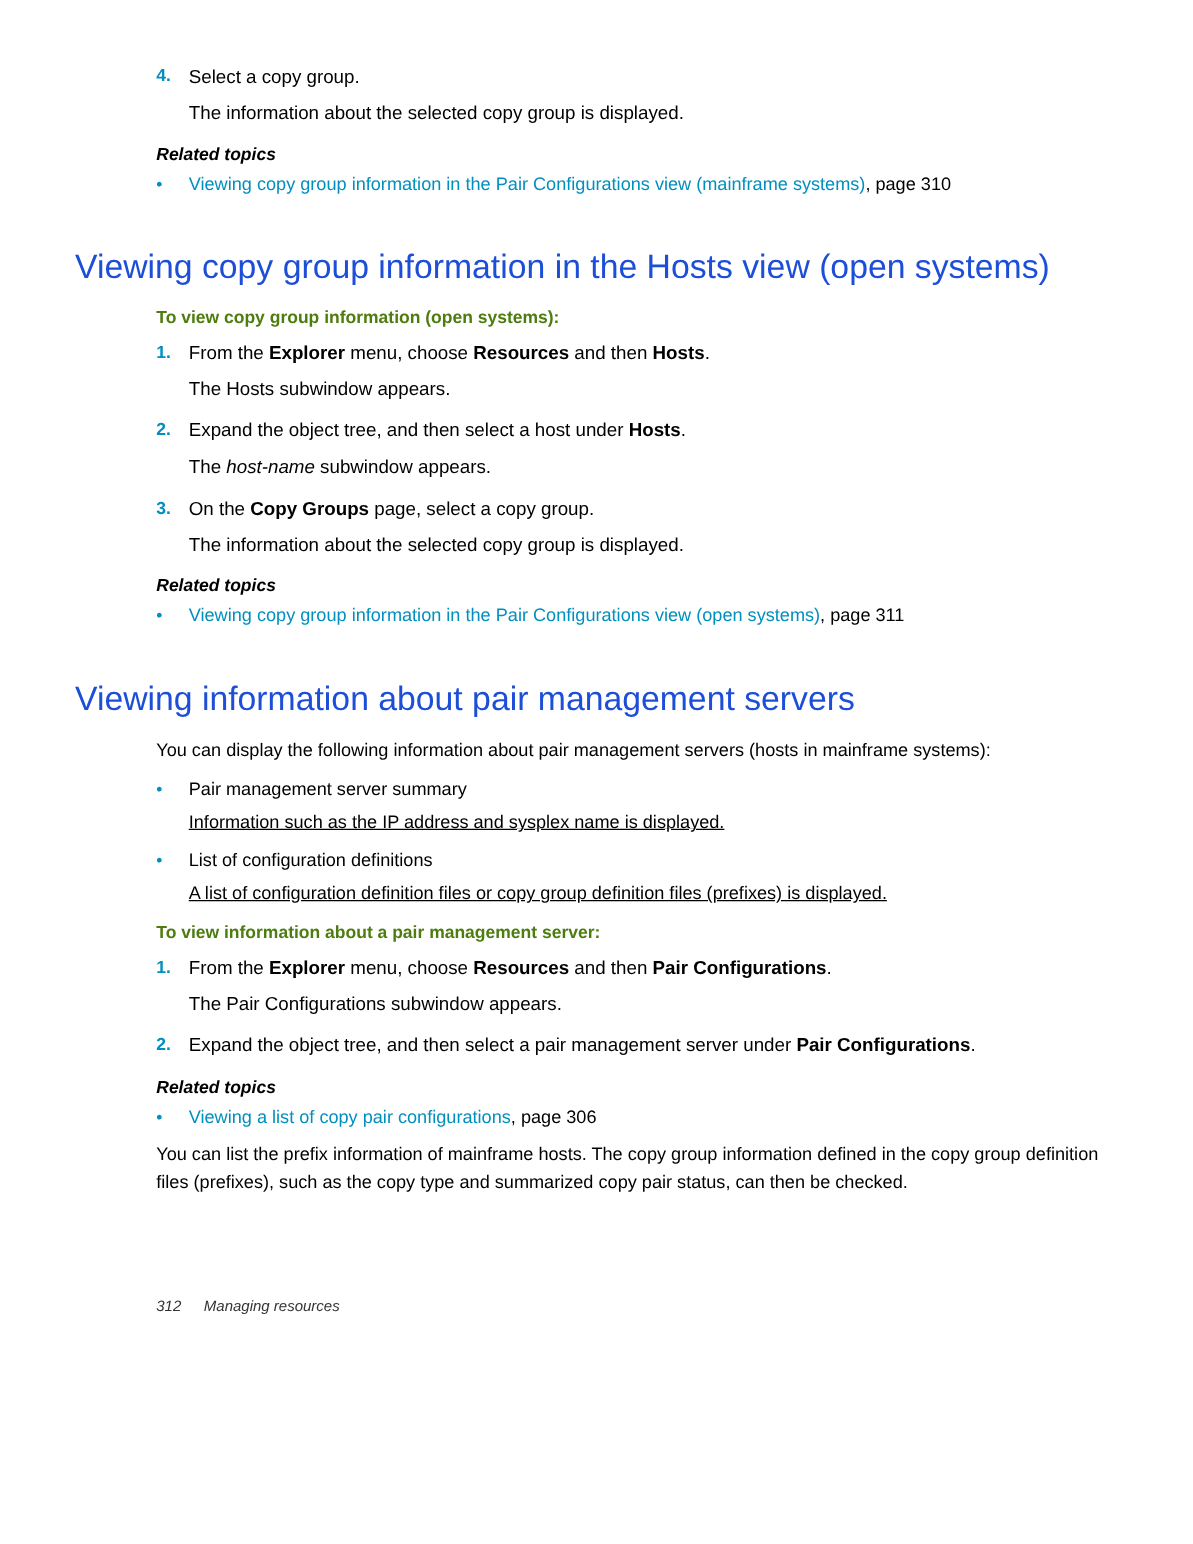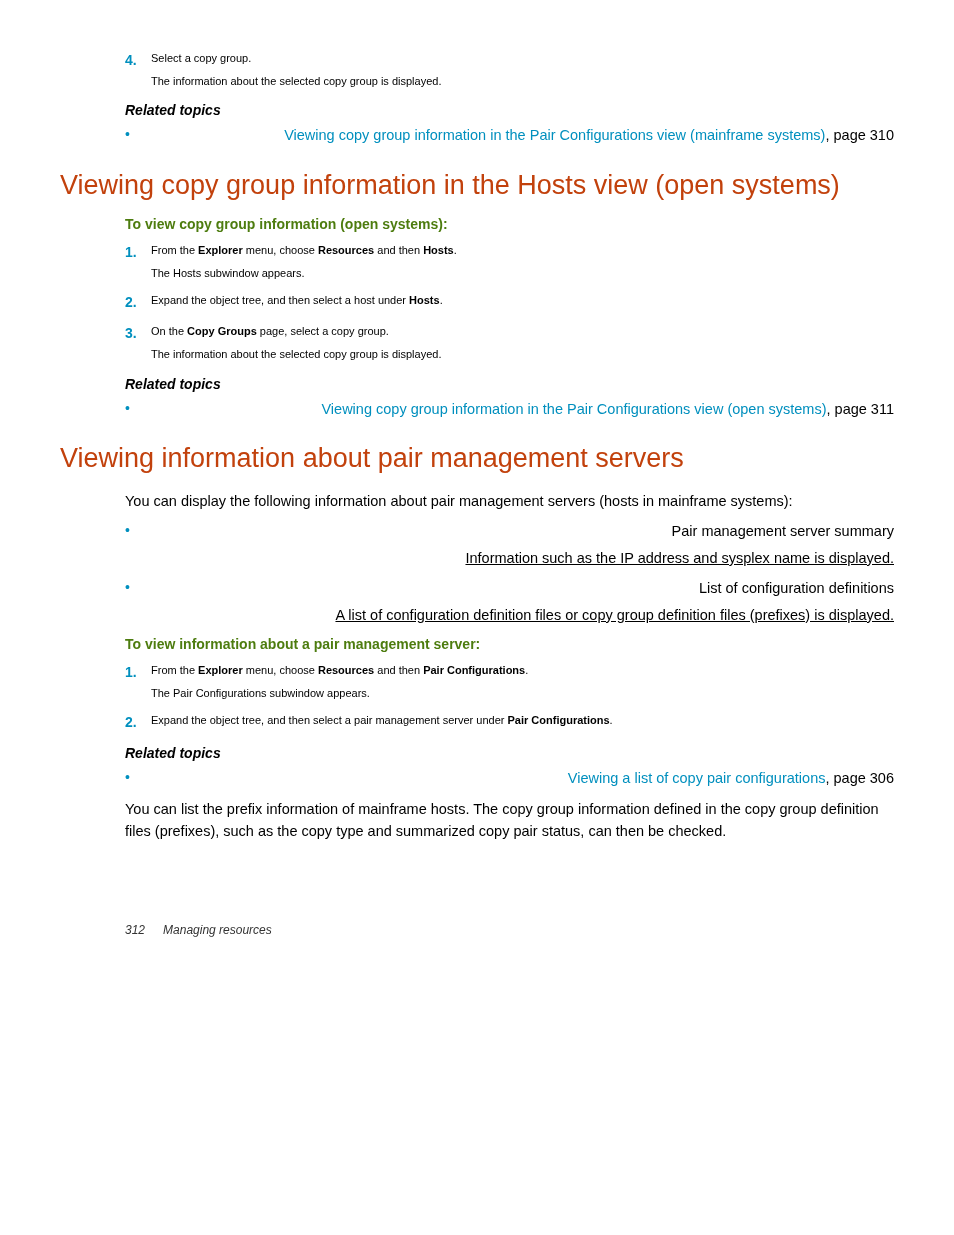--- a/index.html
+++ b/index.html
@@ -1,30 +1,30 @@
 <!DOCTYPE html>
 <html><head>
 <meta charset="utf-8">
 <style>
   * { box-sizing: border-box; margin: 0; padding: 0; }
   html, body { width: 954px; background: #fff; font-family: Arial, Helvetica, sans-serif; color: #000; }
   .page { padding: 50px 60px 40px 60px; }
   .content { margin-left: 65px; }
-  .heading1 { color: #c2410c; font-size: 27px; font-weight: 400; margin: 22px 0 14px 0; line-height: 1.25; }
+  .heading1 { color: #1d4ed8; font-size: 27px; font-weight: 400; margin: 38px 0 14px 0; line-height: 1.25; }
   .subhead { color: #4d7c0f; font-size: 14px; font-weight: bold; margin: 10px 0 10px 0; }
   .related-topics { font-size: 14px; font-weight: bold; margin: 12px 0 6px 0; font-style: italic; }
   .ol { list-style: none; padding-left: 0; margin: 0; }
   .ol > li { display: flex; align-items: flex-start; margin-bottom: 10px; }
   .ol-num { color: #008fbe; font-weight: bold; min-width: 26px; font-size: 14px; line-height: 1.5; }
-  .ol-body { flex: 1; font-size: 11px; line-height: 1.55; }
+  .ol-body { flex: 1; font-size: 15px; line-height: 1.55; }
   .ol-body .sub { margin-top: 6px; }
   .ul { list-style: none; padding-left: 0; margin: 0; }
   .ul > li { display: flex; align-items: flex-start; margin-bottom: 8px; }
   .bullet { color: #008fbe; min-width: 26px; font-size: 14px; line-height: 1.5; }
-  .ul-body { flex: 1; font-size: 14.5px; line-height: 1.55; text-align: right; }
+  .ul-body { flex: 1; font-size: 14.5px; line-height: 1.55; }
   .ul-body .sub { margin-top: 4px; text-decoration: underline; }
   .link { color: #008fbe; text-decoration: none; }
   .para { font-size: 14.5px; line-height: 1.55; margin: 8px 0; }
   b { font-weight: bold; }
   i { font-style: italic; }
   .footer { margin-top: 80px; font-size: 12px; color: #333; font-style: italic; }
   .footer .pn { margin-right: 18px; }
 </style>
 </head>
 <body>
@@ -59,20 +59,21 @@
       <span class="ol-num">1.</span>
       <div class="ol-body">
         <span>From the </span><b>Explorer</b><span> menu, choose </span><b>Resources</b><span> and then </span><b>Hosts</b><span>.</span>
         <div class="sub">The Hosts subwindow appears.</div>
       </div>
     </li>
     <li>
       <span class="ol-num">2.</span>
       <div class="ol-body">
         <span>Expand the object tree, and then select a host under </span><b>Hosts</b><span>.</span>
+        <div class="sub"><span>The </span><i>host-name</i><span> subwindow appears.</span></div>
       </div>
     </li>
     <li>
       <span class="ol-num">3.</span>
       <div class="ol-body">
         <span>On the </span><b>Copy Groups</b><span> page, select a copy group.</span>
         <div class="sub">The information about the selected copy group is displayed.</div>
       </div>
     </li>
   </ol>

